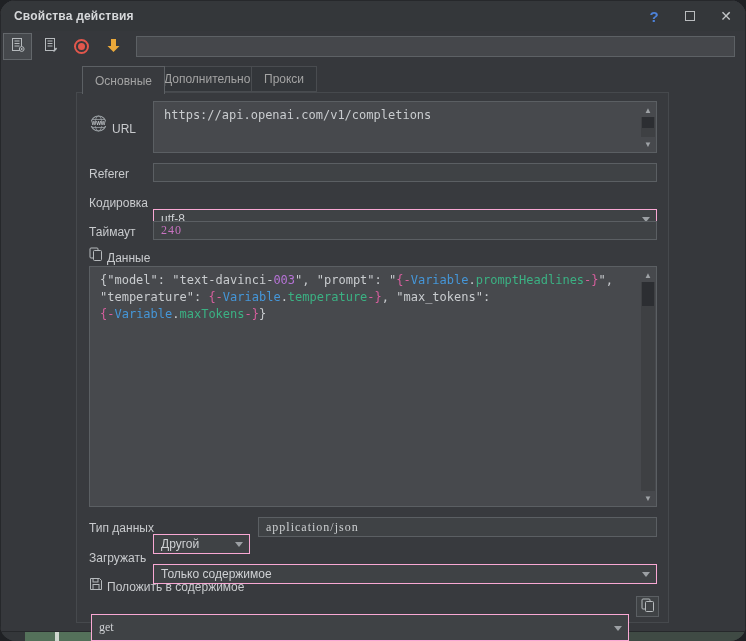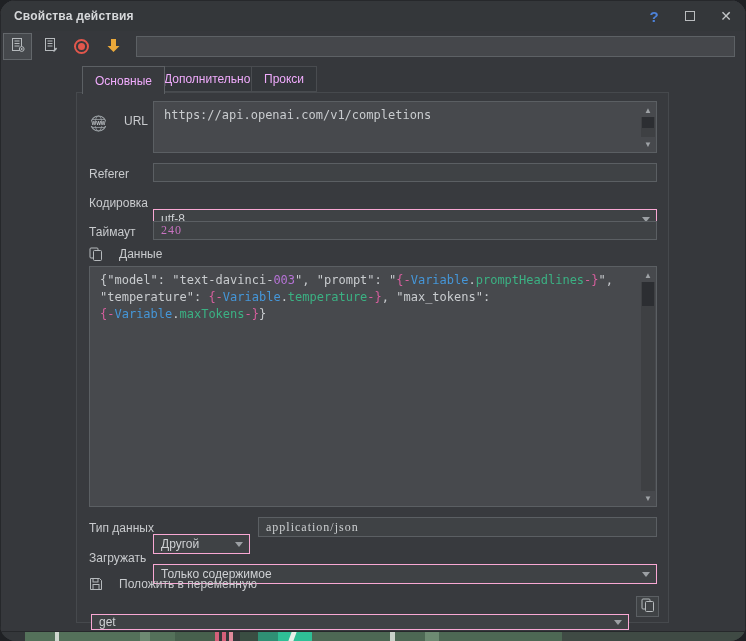--- a/index.html
+++ b/index.html
@@ -22,34 +22,34 @@
   .max-glyph{width:10px;height:10px;border:1px solid #b9bcbe;display:inline-block;}
   .close-glyph{color:#c3c6c8;font-size:14px;}
   
   .toolbar{position:absolute;left:0;top:30px;width:100%;height:32px;}
   .tool-btn{position:absolute;top:2px;width:29px;height:27px;display:flex;align-items:center;justify-content:center;border:1px solid transparent;}
   .tool-btn.selected{background:#45484c;border:1px solid #63676b;}
   .rec-outer{width:15px;height:15px;border:2px solid #e2574c;border-radius:50%;display:flex;align-items:center;justify-content:center;}
   .rec-inner{width:7px;height:7px;background:#e2574c;border-radius:50%;}
   .toolbar-input{position:absolute;left:135px;top:5px;width:599px;height:21px;background:#45474b;border:1px solid #5d6165;color:#d4d6d8;padding:0 6px;font-family:"Liberation Sans",sans-serif;font-size:12px;outline:none;}
   
-  .tab{position:absolute;top:65px;height:26px;display:flex;align-items:center;justify-content:center;border:1px solid #494c50;background:#33363a;color:#f0abfc;padding:0 12px;cursor:default;}
+  .tab{position:absolute;top:65px;height:26px;display:flex;align-items:center;justify-content:center;border:1px solid #494c50;background:#33363a;color:#a3a3a3;padding:0 12px;cursor:default;}
   .tab.active{background:#383a3e;border-color:#5c6064;border-bottom:none;height:28px;z-index:3;}
   
   .tabpage{position:absolute;left:75px;top:91px;width:593px;height:531px;border:1px solid #46494d;background:#383a3e;z-index:1;}
   
   .lbl{position:absolute;color:#c9cbce;z-index:2;}
   .ibox{position:absolute;background:#3f4245;border:1px solid #5b5f63;z-index:2;}
   input.ibox{color:#cdd0d2;padding:0 7px;outline:none;font-family:"Liberation Sans",sans-serif;font-size:12px;}
   input.mono{font-family:Liberation Serif, serif;}
   .tarea{position:absolute;background:#47494d;border:1px solid #5b5f63;z-index:2;overflow:hidden;}
   .tarea .txt{position:absolute;left:10px;top:5px;right:34px;font-family:"DejaVu Sans Mono","Liberation Mono",monospace;font-size:12px;line-height:17px;color:#c9cccf;white-space:pre-wrap;word-break:break-all;}
   .combo{position:absolute;background:#3f4245;border:1px solid #f9a8d4;display:flex;align-items:center;padding:0 7px;z-index:2;cursor:default;margin-top:17px;}
   .combo .arr{position:absolute;right:6px;top:50%;margin-top:-2px;width:0;height:0;border-left:4px solid transparent;border-right:4px solid transparent;border-top:5px solid #9ca0a4;}
-  .icon-lbl{position:absolute;display:flex;align-items:flex-start;gap:16px;z-index:2;color:#c9cbce;}
+  .icon-lbl{position:absolute;display:flex;align-items:flex-end;gap:4px;z-index:2;color:#c9cbce;}
   
   .sb{position:absolute;top:1px;right:1px;bottom:1px;width:14px;background:#3e4043;}
   .sb .sbtn{position:absolute;left:0;width:14px;height:14px;display:flex;align-items:center;justify-content:center;font-size:8px;color:#9ea2a6;background:#47494d;}
   .sb .up{top:0;}
   .sb .dn{bottom:0;}
   .sb .thumb{position:absolute;left:1px;width:12px;background:#2c2e32;}
   
   .sq-btn{position:absolute;width:23px;height:21px;background:#3f4245;border:1px solid #5b5f63;display:flex;align-items:center;justify-content:center;z-index:2;}
   
   .app-strip{position:absolute;left:0;top:632px;width:746px;height:9px;background:#34373a;}
@@ -194,23 +194,23 @@
     </div>
 
     <div class="icon-lbl" style="left:88px;top:576px;">
       <span>
         <svg width="14" height="14" viewBox="0 0 14 14">
           <path d="M1.5 1.5 h9 l2 2 v9 h-11 z" fill="none" stroke="#b6babd"></path>
           <rect x="4" y="7.5" width="6" height="5" fill="none" stroke="#b6babd"></rect>
           <rect x="4" y="1.5" width="5" height="3.5" fill="none" stroke="#b6babd"></rect>
         </svg>
       </span>
-      <span>Положить в переменную</span>
-    </div>
-    <div class="combo" style="left:90px;top:596px;width:538px;height:16px;">
+      <span>Положить в содержимое</span>
+    </div>
+    <div class="combo" style="left:90px;top:596px;width:538px;height:27px;font-family:Liberation Serif, serif;">
       <span>get</span>
       <span class="arr"></span>
     </div>
     <div class="sq-btn" style="left:635px;top:595px;">
       <span>
         <svg width="14" height="15" viewBox="0 0 14 15">
           <rect x="1" y="1" width="8" height="10" rx="1" fill="none" stroke="#b6babd"></rect>
           <rect x="4.5" y="3.5" width="8" height="10" rx="1" fill="#3f4245" stroke="#b6babd"></rect>
         </svg>
       </span>

